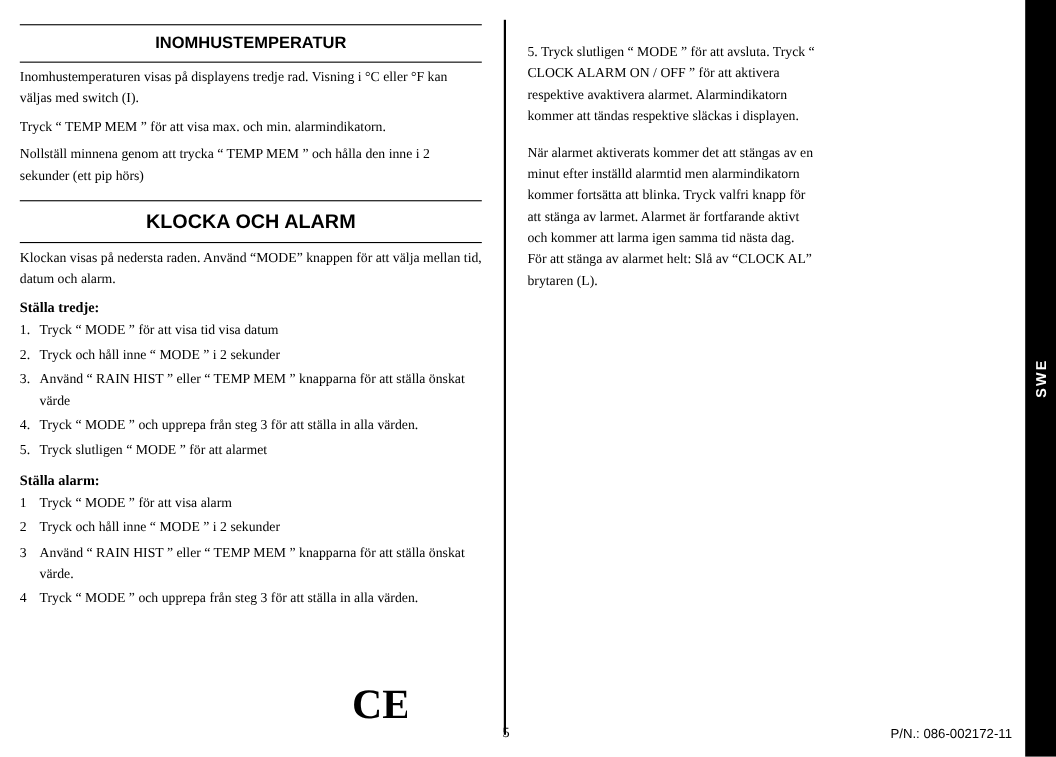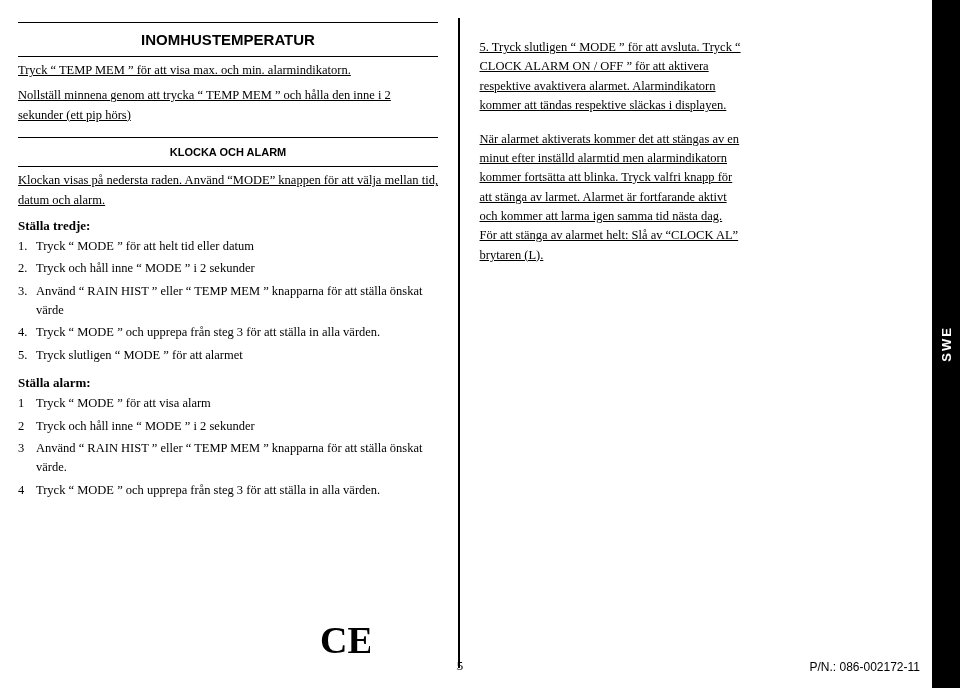--- a/index.html
+++ b/index.html
@@ -91,26 +91,25 @@
     .section-divider-bottom {
       border: none;
       border-top: 1.5px solid #000;
       margin: 8px 0 4px 0;
     }
 
     .body-text {
       font-size: 12.5px;
       line-height: 1.55;
       margin-bottom: 6px;
-      text-decoration: underline;
     }
 
     
     .klocka-title {
-      font-size: 11px;
+      font-size: 18px;
       font-weight: bold;
       text-align: center;
       margin: 8px 0 6px 0;
       font-family: Arial, sans-serif;
     }
 
     .subsection-title {
       font-weight: bold;
       font-size: 13px;
       margin-top: 8px;
@@ -200,40 +199,41 @@
   </div>
 
   <div class="main-content">
 
     <div class="left-column">
 
       <div>
         <hr class="section-divider">
         <div class="section-title">INOMHUSTEMPERATUR</div>
         <hr class="section-divider-bottom">
+        <p class="body-text">Inomhustemperaturen visas på displayens tredje rad. Visning i °C eller °F kan väljas med switch (I).</p>
         <p class="body-text">
           <span>Tryck “ TEMP MEM ” för att visa max. och min. alarmindikatorn.</span>
         </p>
         <p class="body-text">Nollställ minnena genom att trycka “ TEMP MEM ” och hålla den inne i 2 sekunder (ett pip hörs)</p>
       </div>
 
       <hr class="section-divider" style="margin-top: 12px;">
 
       <div>
         <div class="klocka-title">KLOCKA OCH ALARM</div>
         <hr class="section-divider-bottom">
 
         <p class="body-text">Klockan visas på nedersta raden. Använd “MODE” knappen för att välja mellan tid, datum och alarm.</p>
 
         <div class="subsection-title">Ställa tredje:</div>
 
         <ol class="numbered-list">
           <li>
             <span class="list-number">1.</span>
-            <span class="list-text">Tryck “ MODE ” för att helt tid eller datum</span>
+            <span class="list-text">Tryck “ MODE ” för att visa tid visa datum</span>
           </li>
           <li>
             <span class="list-number">2.</span>
             <span class="list-text">Tryck och håll inne “ MODE ” i 2 sekunder</span>
           </li>
           <li>
             <span class="list-number">3.</span>
             <span class="list-text">Använd “ RAIN HIST ” eller “ TEMP MEM ” knapparna för att ställa önskat värde</span>
           </li>
           <li>

